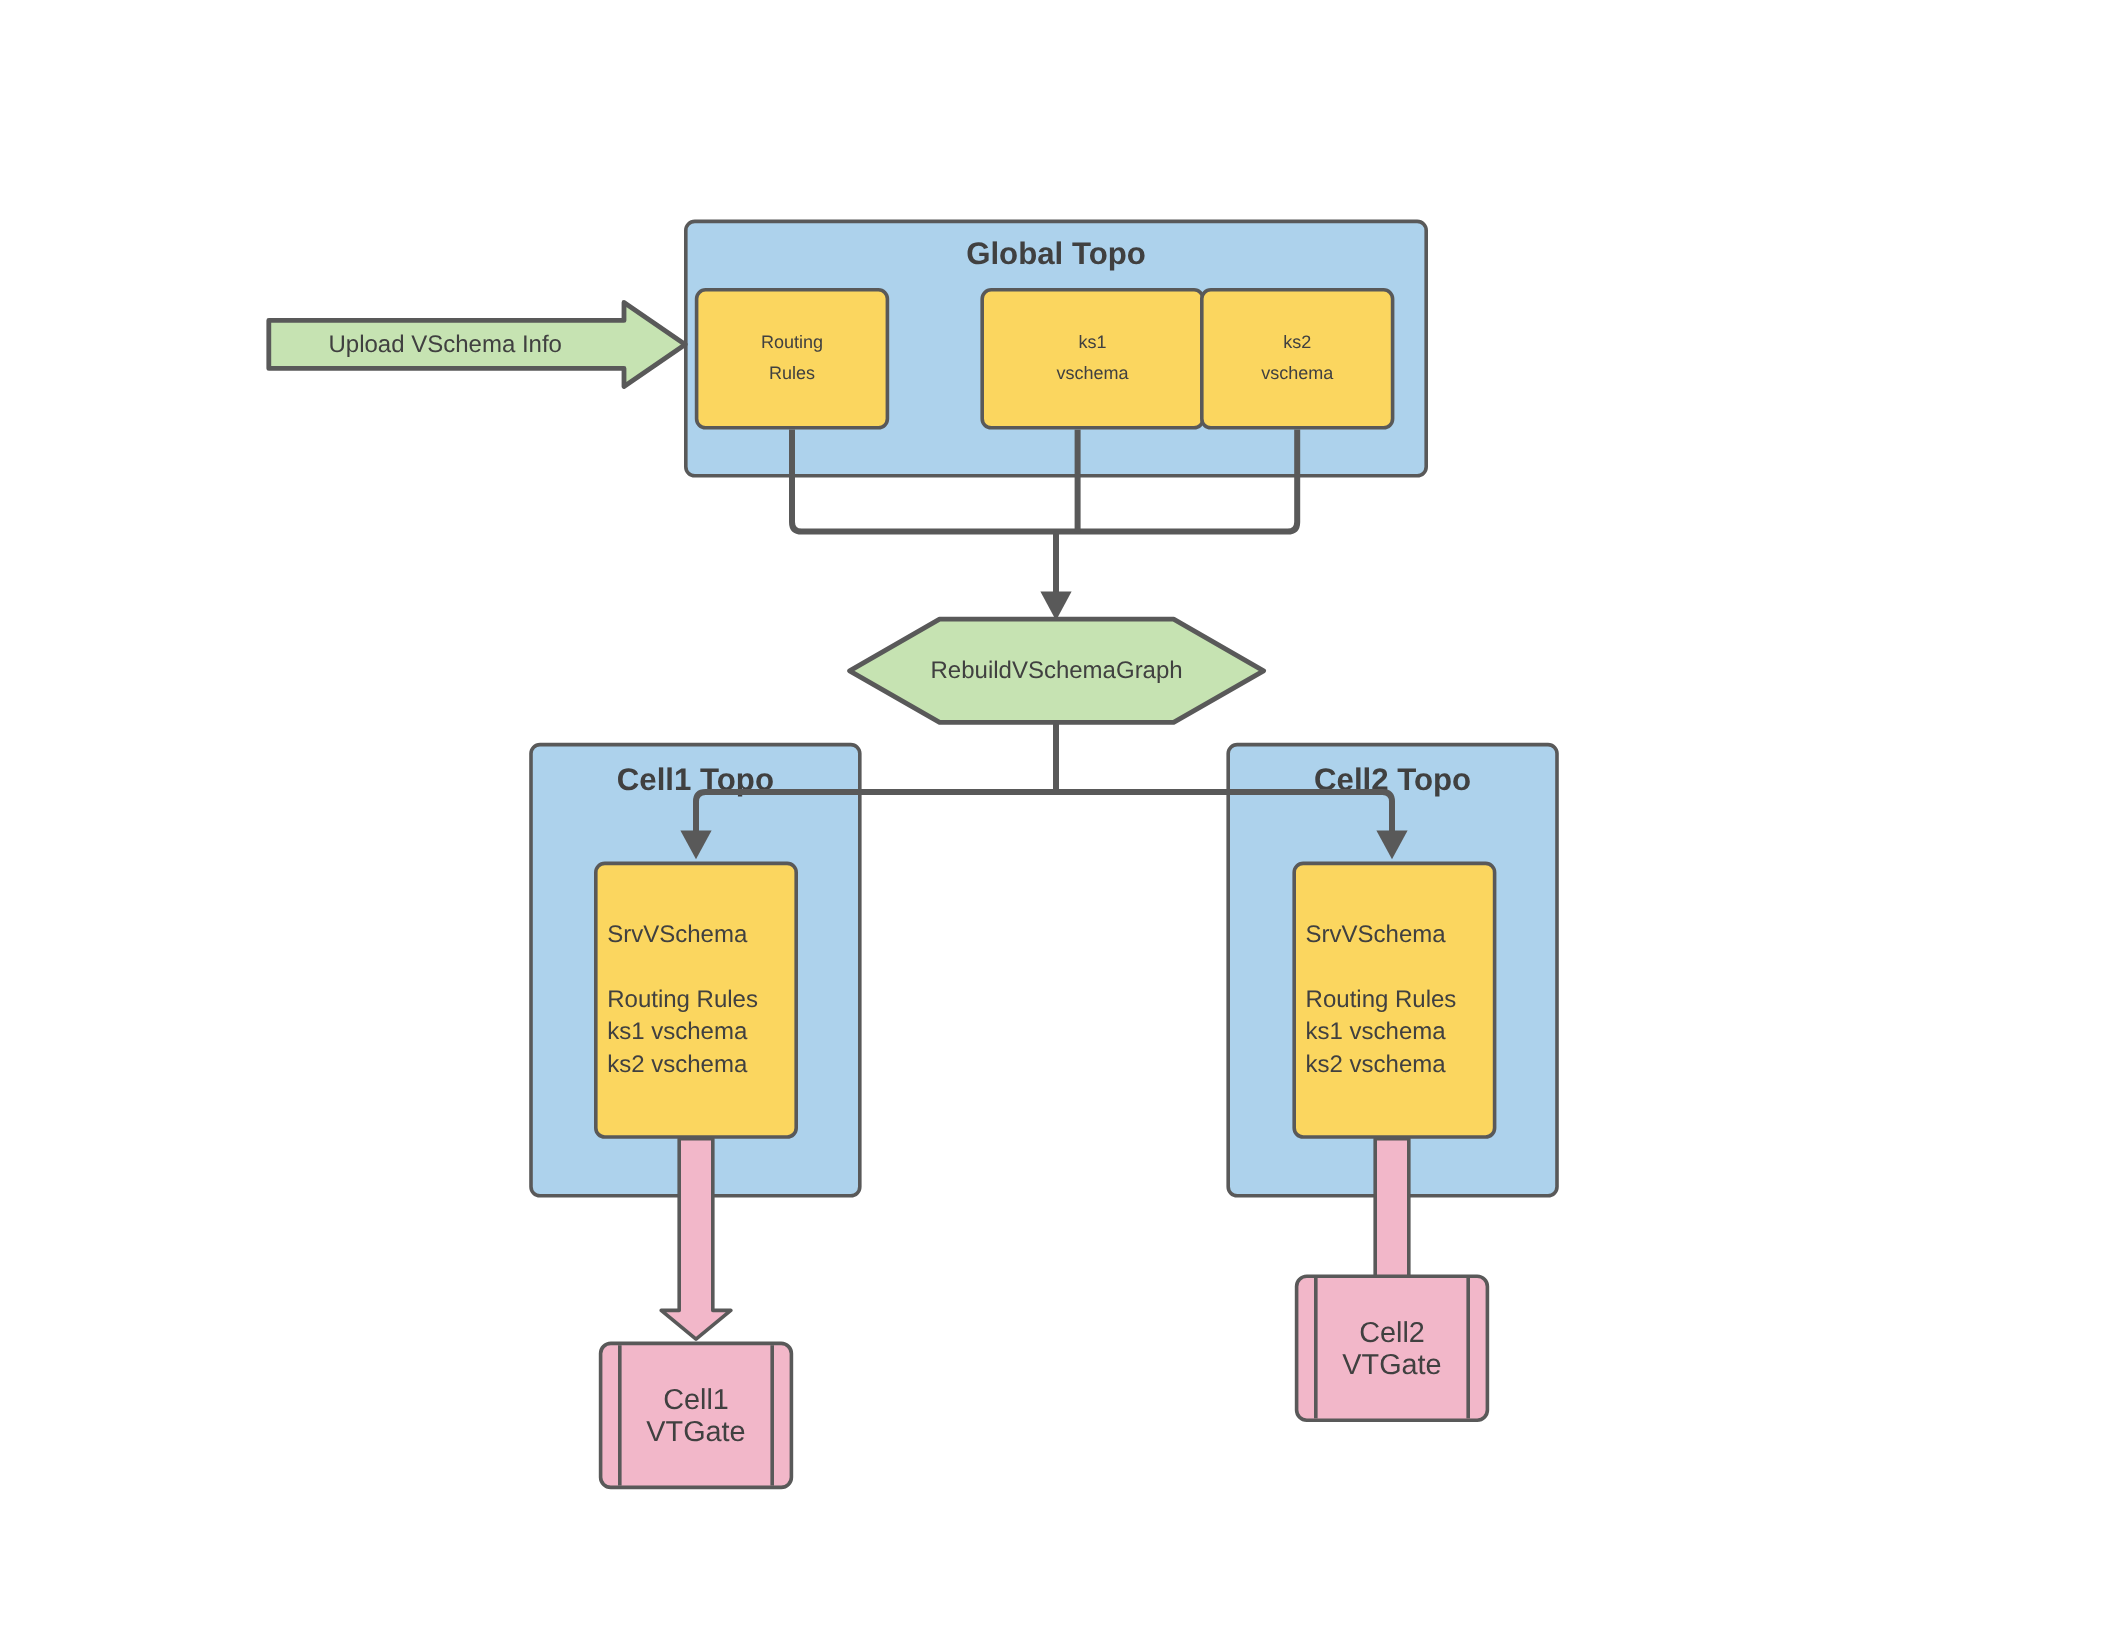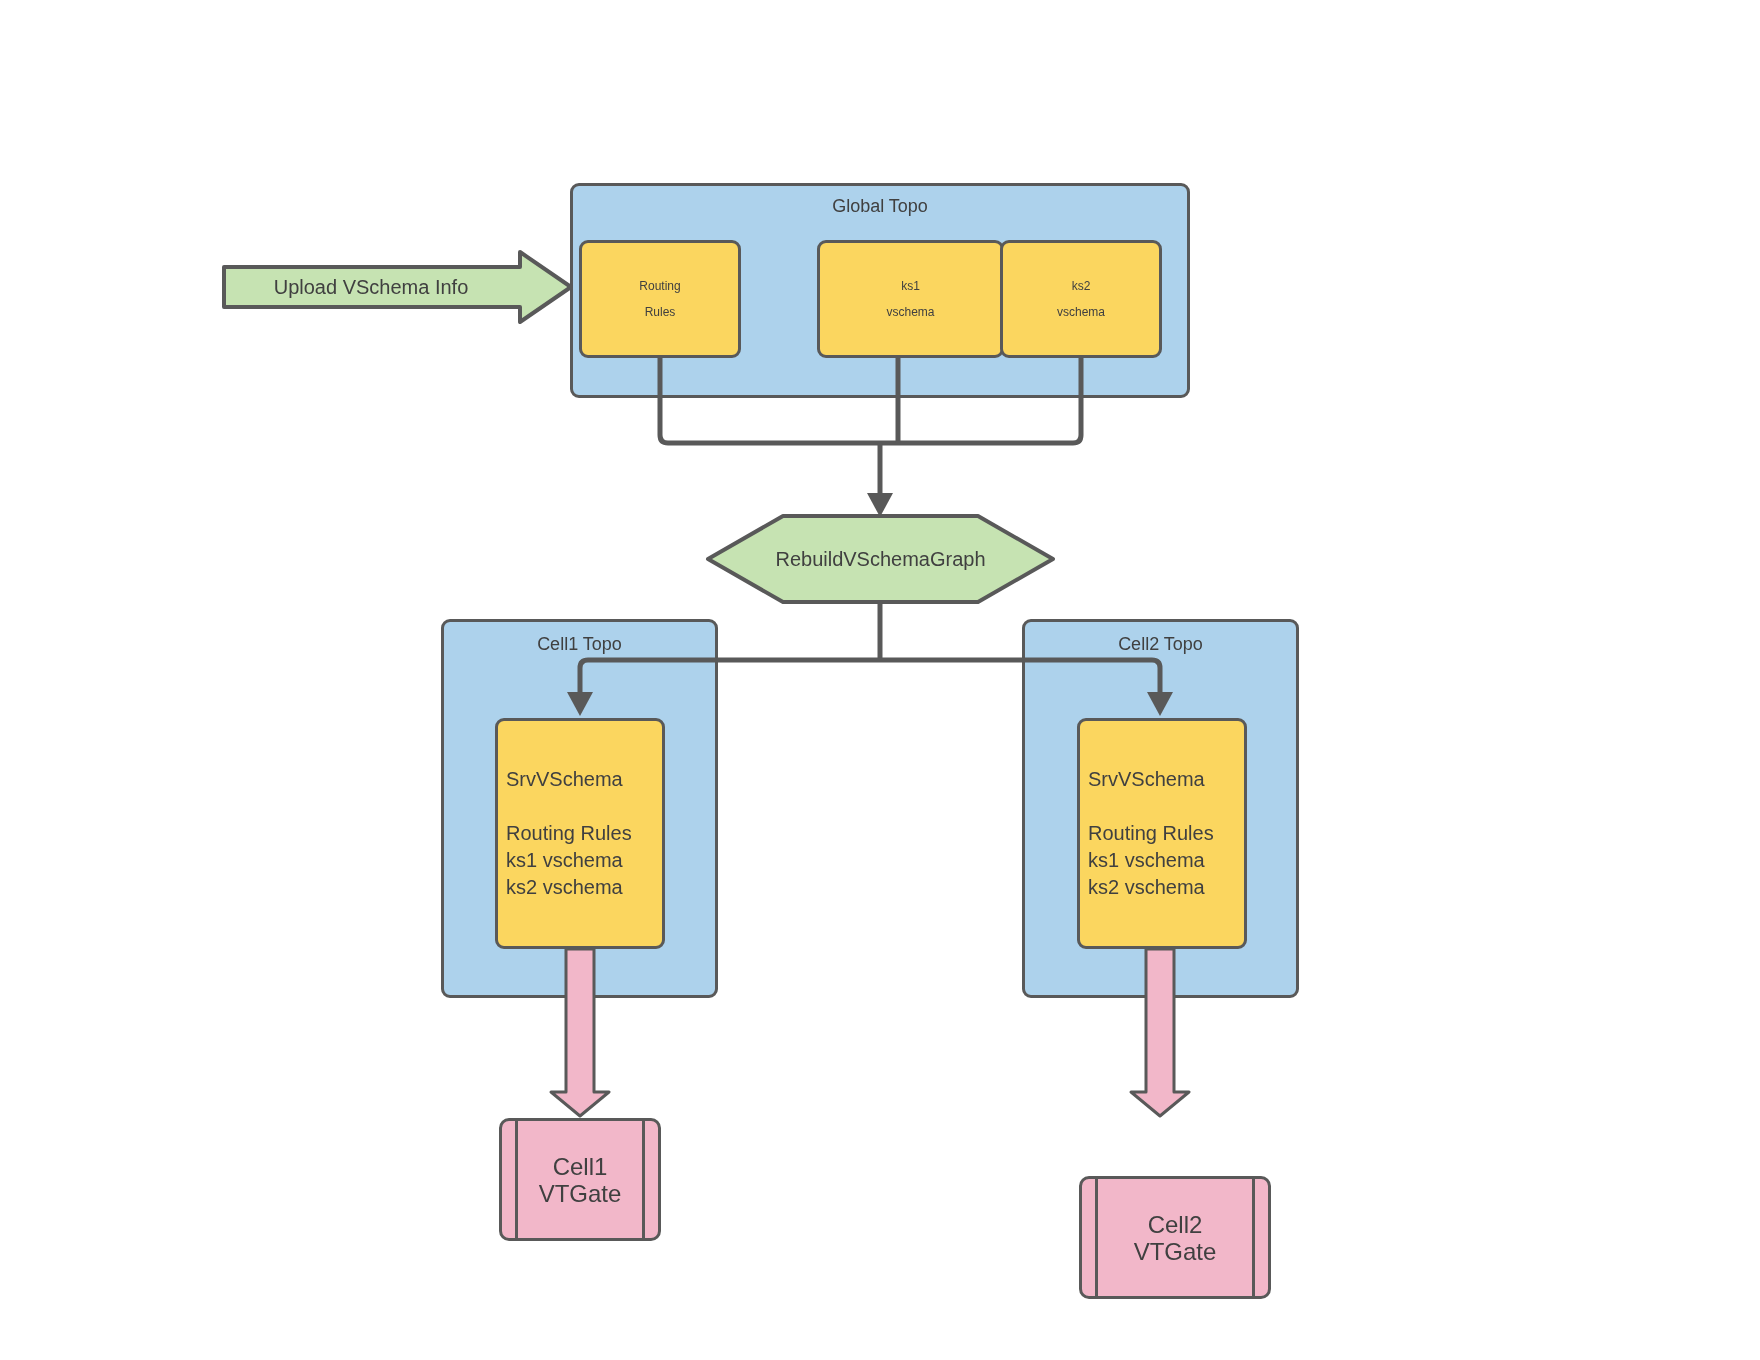--- a/index.html
+++ b/index.html
@@ -10,24 +10,24 @@
     --line-gray:#595959;
     --text-dark:#404040;
     --bg:#FFFFFF;
   }
   *{margin:0;padding:0;box-sizing:border-box;}
   html,body{background:var(--bg);}
   body{font-family:"Liberation Sans", sans-serif;color:var(--text-dark);}
   .canvas{position:relative;width:1760px;height:1360px;background:var(--bg);overflow:hidden;}
   .abs{position:absolute;}
   .blue-box{background:var(--blue-fill);border:3px solid var(--line-gray);border-radius:9px;z-index:1;}
-  .box-title{width:100%;text-align:center;font-weight:normal;font-size:18px;color:var(--text-dark);}
+  .box-title{width:100%;text-align:center;font-weight:bold;font-size:26px;color:var(--text-dark);}
   .yellow-box{background:var(--yellow-fill);border:3px solid var(--line-gray);border-radius:9px;z-index:3;
               display:flex;flex-direction:column;align-items:center;justify-content:center;
-              font-size:12px;line-height:26px;text-align:center;}
+              font-size:15px;line-height:26px;text-align:center;}
   .srv-box{background:var(--yellow-fill);border:3px solid var(--line-gray);border-radius:9px;z-index:3;
            display:flex;flex-direction:column;justify-content:center;
            font-size:20px;line-height:27px;text-align:left;padding-left:8px;padding-right:16px;}
   .srv-spacer{height:27px;}
   .pink-box{background:var(--pink-fill);border:3px solid var(--line-gray);border-radius:10px;z-index:3;
             display:flex;flex-direction:column;align-items:center;justify-content:center;
             font-size:24px;line-height:27px;text-align:center;}
   .vtgate-stripe{position:absolute;top:0;bottom:0;width:3px;background:var(--line-gray);}
   .stripe-left{left:13px;}
   .stripe-right{right:13px;}
@@ -105,20 +105,20 @@
     <div>ks2 vschema</div>
   </div>
 
   <div class="abs pink-box" style="left:499px;top:1118px;width:162px;height:123px;">
     <div class="vtgate-stripe stripe-left"></div>
     <div class="vtgate-stripe stripe-right"></div>
     <span>Cell1</span>
     <span>VTGate</span>
   </div>
 
-  <div class="abs pink-box" style="left:1079px;top:1176px;width:192px;height:123px;">
+  <div class="abs pink-box" style="left:1079px;top:1062px;width:162px;height:123px;">
     <div class="vtgate-stripe stripe-left"></div>
     <div class="vtgate-stripe stripe-right"></div>
     <span>Cell2</span>
     <span>VTGate</span>
   </div>
 
 </div>
 
 </body></html>

